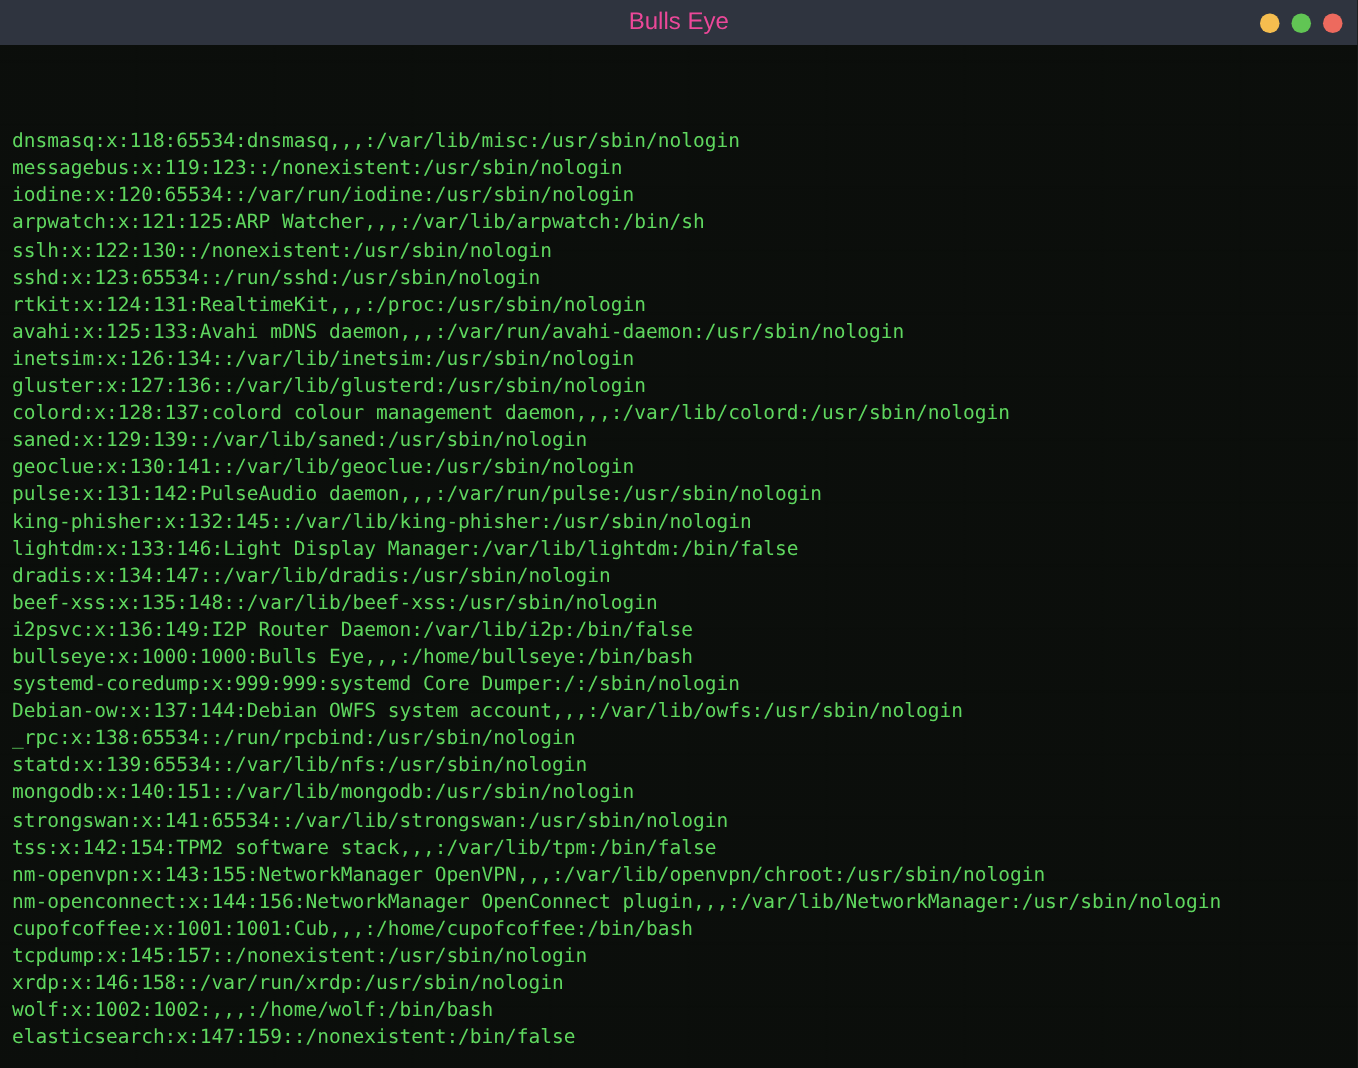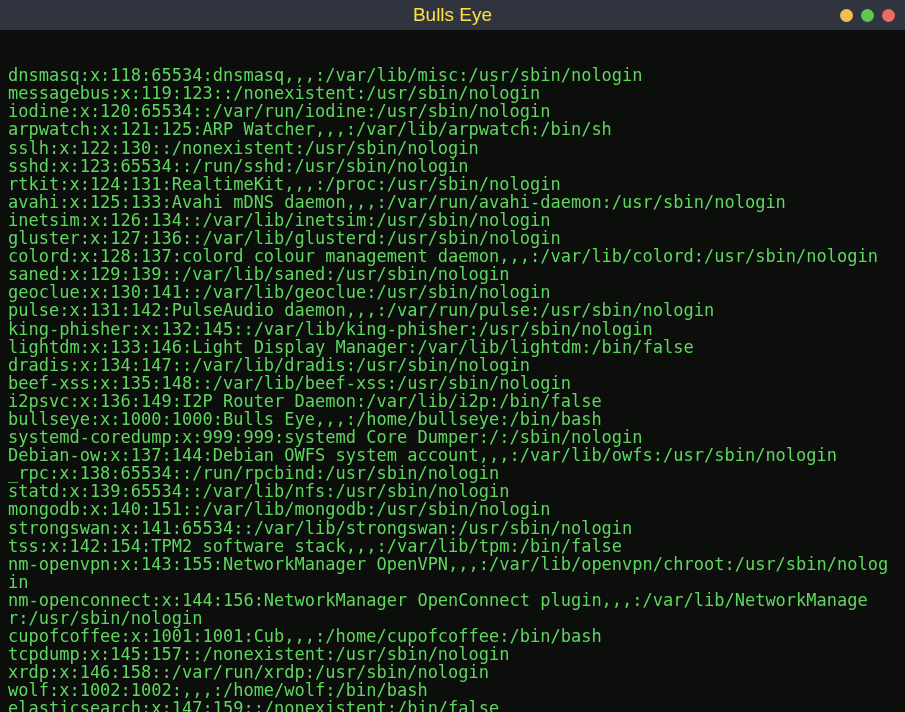--- a/index.html
+++ b/index.html
@@ -16,22 +16,22 @@
     }
     .titlebar {
       background: #2f343f;
       height: 30px;
       display: flex;
       align-items: center;
       position: relative;
       padding: 0 10px;
     }
     .title {
-      color: #fde047;
-      font-size: 19px;
+      color: #ec4899;
+      font-size: 16px;
       font-family: sans-serif;
       position: absolute;
       left: 50%;
       transform: translateX(-50%);
     }
     .window-controls {
       position: absolute;
       right: 10px;
       display: flex;
       gap: 8px;
@@ -45,22 +45,22 @@
     .dot-max { background: #61c554; }
     .dot-close { background: #ed6a5e; }
     .terminal {
       background: #0a0d0a;
       background-image: 
         linear-gradient(rgba(10,13,10,0.92), rgba(10,13,10,0.92)),
         repeating-linear-gradient(0deg, rgba(40,45,40,0.3) 0px, rgba(40,45,40,0.3) 40px, rgba(20,25,20,0.3) 40px, rgba(20,25,20,0.3) 42px),
         repeating-linear-gradient(90deg, rgba(40,45,40,0.25) 0px, rgba(40,45,40,0.25) 90px, rgba(20,25,20,0.3) 90px, rgba(20,25,20,0.3) 92px);
       width: 100%;
       height: calc(100% - 30px);
-      padding: 0 8px;
-      font-size: 17px;
+      padding: 20px 8px;
+      font-size: 13px;
       line-height: 18.1px;
       color: #5fd75f;
       white-space: pre-wrap;
       word-break: break-all;
     }
   </style>
 </head>
 <body>
 
 <div class="titlebar">

